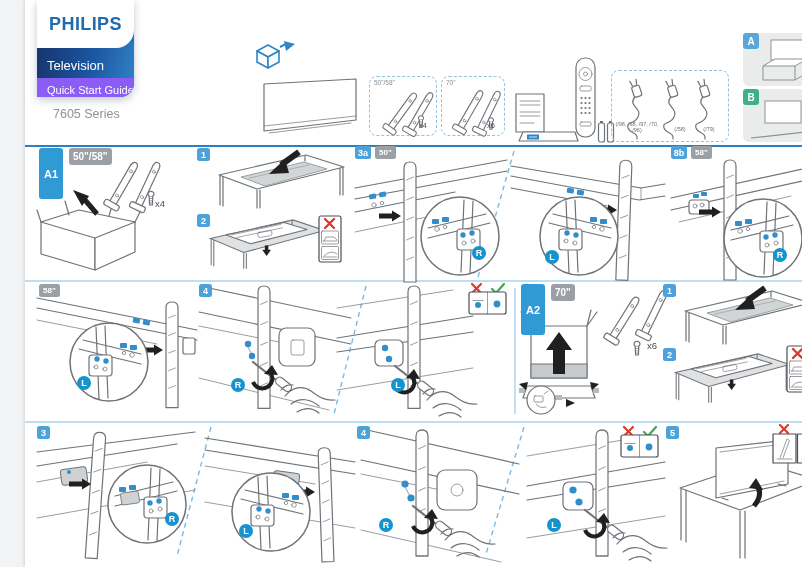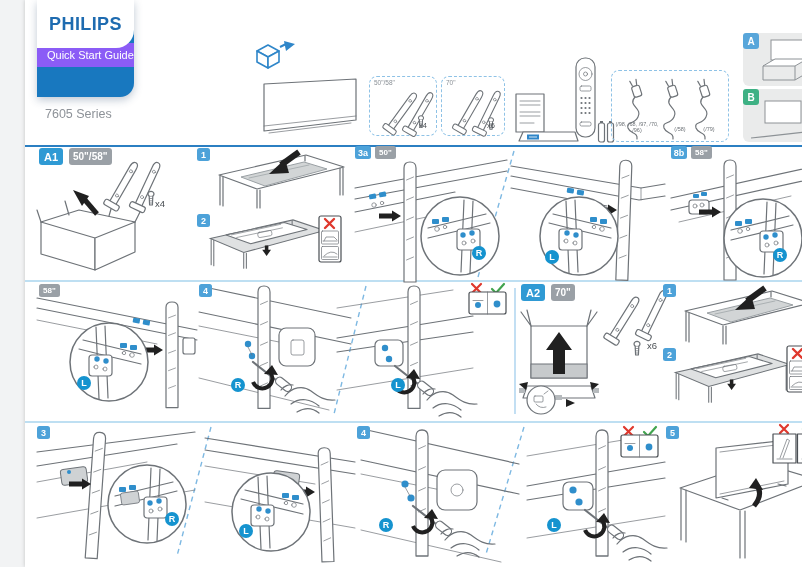--- a/index.html
+++ b/index.html
@@ -17,38 +17,38 @@
   
   .logo-card{position:absolute;left:12px;top:0;width:97px;height:97px;border-radius:0 0 14px 0;
              overflow:hidden;box-shadow:0 3px 9px rgba(30,60,100,.28);background:#1878bf}
   .brand{height:48px;display:flex;align-items:center;justify-content:center;background:#fff;
          color:#1e6bb0;font-weight:bold;font-size:18px;letter-spacing:.4px;
          border-radius:0 0 18px 0;position:relative;z-index:2;margin-bottom:-5px}
   .bar-tv{height:30px;background:linear-gradient(100deg,#16356b 0%,#1b55a0 55%,#2f7fc4 100%);
           color:#fff;font-size:13px;display:flex;align-items:flex-end;padding:0 0 5px 10px}
   .bar-qsg{height:24px;background:#8b5cf6;color:#fff;font-size:11px;display:flex;
            align-items:center;padding-left:10px}
-  .series{position:absolute;left:20px;top:107px;font-size:12.5px;color:#8d9298}
+  .series{position:absolute;left:28px;top:107px;font-size:12.5px;color:#8d9298}
   
   .rule-strong{position:absolute;left:0;width:802px;height:2px;background:#2b7fc2}
   .rule-light{position:absolute;left:0;width:802px;height:1.5px;background:#bedff2}
   .dashedbox{position:absolute;border:1.6px dashed #8ec2e6;border-radius:8px;box-sizing:border-box}
   .boxlabel{position:absolute;font-size:6.5px;color:#8a9096}
   .qty{position:absolute;font-size:7.5px;color:#4a4f54}
   .qty.big{font-size:9.5px}
   .cablelabel{position:absolute;font-size:5.5px;line-height:6px;color:#6e7378;text-align:center}
   .abcard{position:absolute;left:718px;width:79px;height:53px;background:#eaebeb;border-radius:6px}
   .abbadge{position:absolute;left:0;top:0;width:16px;height:16px;border-radius:3px;color:#fff;
            font-size:10px;font-weight:bold;display:flex;align-items:center;justify-content:center}
   
   .b{position:absolute;display:flex;align-items:center;justify-content:center;color:#fff;
      font-weight:bold;z-index:5}
   .b-step{width:13px;height:13px;background:#4da2d9;font-size:9px;border-radius:2.5px}
   .b-step.wide{width:16px}
-  .b-sec{height:17px;padding:0 5px;background:#2f9ad4;font-size:11px;border-radius:3px}
+  .b-sec{height:27px;padding:12px 5px;background:#2f9ad4;font-size:11px;border-radius:3px}
   .b-size{height:13px;padding:0 4px;background:#9aa0a6;font-size:8px;border-radius:2.5px}
   .b-size.big{height:17px;font-size:10px;border-radius:3px}
   .b-rl{width:14px;height:14px;border-radius:50%;background:#1593cf;font-size:9px}
 </style>
 </head>
 <body>
 
 <svg width="0" height="0" style="position:absolute">
   <defs>
     <g id="g-leg">
@@ -140,20 +140,23 @@
       </g>
       <path d="M0,11 c-8,9 8,11 3,20 c-4,8 -12,4 -10,11 c2,6 10,4 9,11" class="ln"></path>
     </g>
   </defs>
 </svg>
 
 <div id="page">
 
   <div class="logo-card">
     <div class="brand">PHILIPS</div>
+    <div class="bar-tv">
+        <span>Television</span>
+      </div>
     <div class="bar-qsg">
         <span>Quick Start Guide</span>
       </div>
   </div>
   <div class="series">7605 Series</div>
 
   <svg class="art" style="left:230px;top:40px" width="42" height="32">
     <polygon points="2,11 13,5 24,11 13,17" fill="#fff" stroke="#2f86c9" stroke-width="1.6" stroke-linejoin="round"></polygon>
     <polygon points="2,11 2,22 13,28 13,17" fill="#fff" stroke="#2f86c9" stroke-width="1.6" stroke-linejoin="round"></polygon>
     <polygon points="24,11 24,22 13,28 13,17" fill="#fff" stroke="#2f86c9" stroke-width="1.6" stroke-linejoin="round"></polygon>

